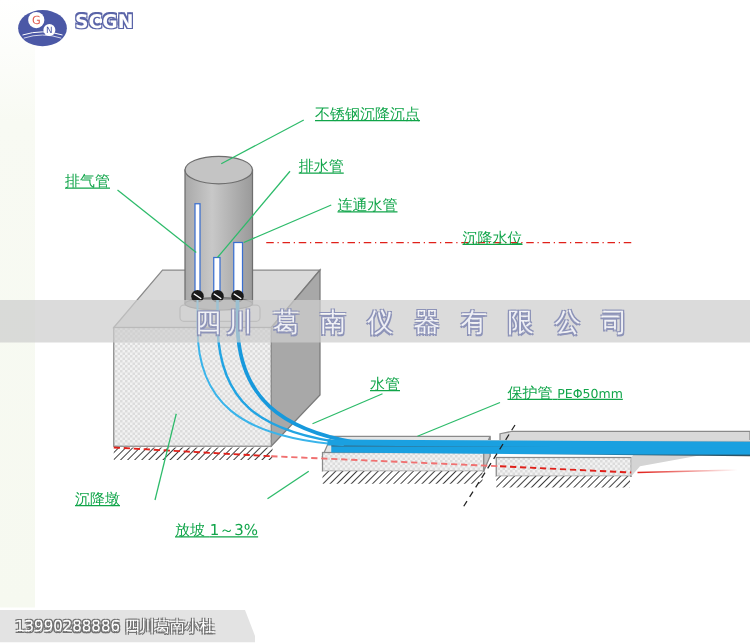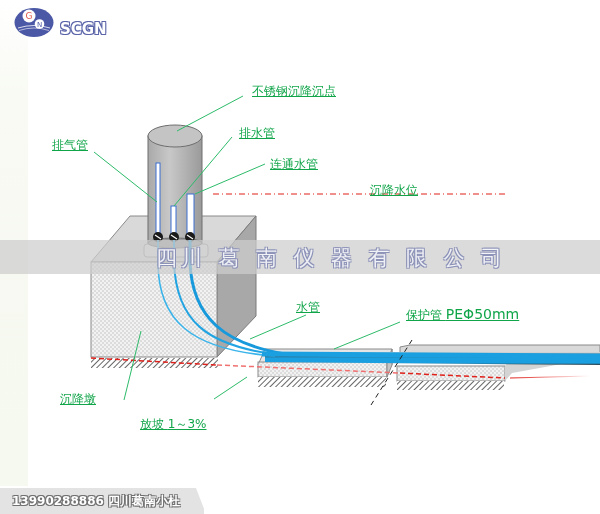--- a/index.html
+++ b/index.html
@@ -1,26 +1,26 @@
 <!DOCTYPE html>
 <html><head>
 <meta charset="utf-8">
 <style>
   html, body { margin:0; padding:0; }
   body { width:600px; height:514px; position:relative; overflow:hidden; background:#ffffff; font-family:"DejaVu Sans", sans-serif; }
   .left-strip { position:absolute; left:0; top:0; width:28px; height:486px; background:linear-gradient(to bottom,#ffffff 0%,#f8faf3 20%,#f6f9f0 100%); }
   svg.diagram { position:absolute; left:0; top:0; }
   .lbl { position:absolute; color:#11a54a; font-size:12px; text-decoration:underline; white-space:nowrap; line-height:14px; }
-  .lbl .en { font-size:14px; }
+  .lbl .en { font-size:10px; }
   .logo { position:absolute; left:14px; top:6px; width:40px; height:33px; }
-  .logo-text { position:absolute; left:60px; top:20px; font-size:15px; font-weight:bold; color:#ffffff; letter-spacing:0px; font-family:"DejaVu Sans", sans-serif;
+  .logo-text { position:absolute; left:60px; top:8px; font-size:15px; font-weight:bold; color:#ffffff; letter-spacing:0px; font-family:"DejaVu Sans", sans-serif;
      text-shadow: -1px -1px 0 #5a64a8, 1px -1px 0 #5a64a8, -1px 1px 0 #5a64a8, 1px 1px 0 #5a64a8, 0 0 1px #5a64a8; }
   .watermark { position:absolute; left:0; top:240px; width:600px; height:34px; background:rgba(205,205,205,0.72); }
   .watermark span { position:absolute; top:4px; font-size:21px; color:rgba(255,255,255,0.85); letter-spacing:0; text-shadow: -1px -1px 0 #8d93b8, 1px -1px 0 #8d93b8, -1px 1px 0 #8d93b8, 1px 1px 0 #8d93b8; font-family:"DejaVu Sans", sans-serif; }
-  .footer { position:absolute; left:0; top:488px; width:504px; height:26px;font-weight:bold; }
+  .footer { position:absolute; left:0; top:488px; width:504px; height:26px; }
   .footer-left { position:absolute; left:0; top:0; width:204px; height:26px; background:#e3e3e3; }
   .footer-left span { position:absolute; left:12px; top:5px; font-size:12px; color:#ffffff; text-shadow: -1px -1px 0 #707070, 1px -1px 0 #707070, -1px 1px 0 #707070, 1px 1px 0 #707070; white-space:nowrap; }
   .footer-right { position:absolute; left:204px; top:0; width:396px; height:26px; background:linear-gradient(to right,#dbe9f7 0%,#e8f1fa 40%,#f4f8fc 100%); }
   .footer-right span { position:absolute; left:18px; top:5px; font-size:12px; color:#4e7ec0; white-space:nowrap; letter-spacing:0.4px; }
   .footer-slash { position:absolute; left:196px; top:0; width:18px; height:26px; }
 </style>
 </head>
 <body>
 
 <div class="left-strip"></div>

